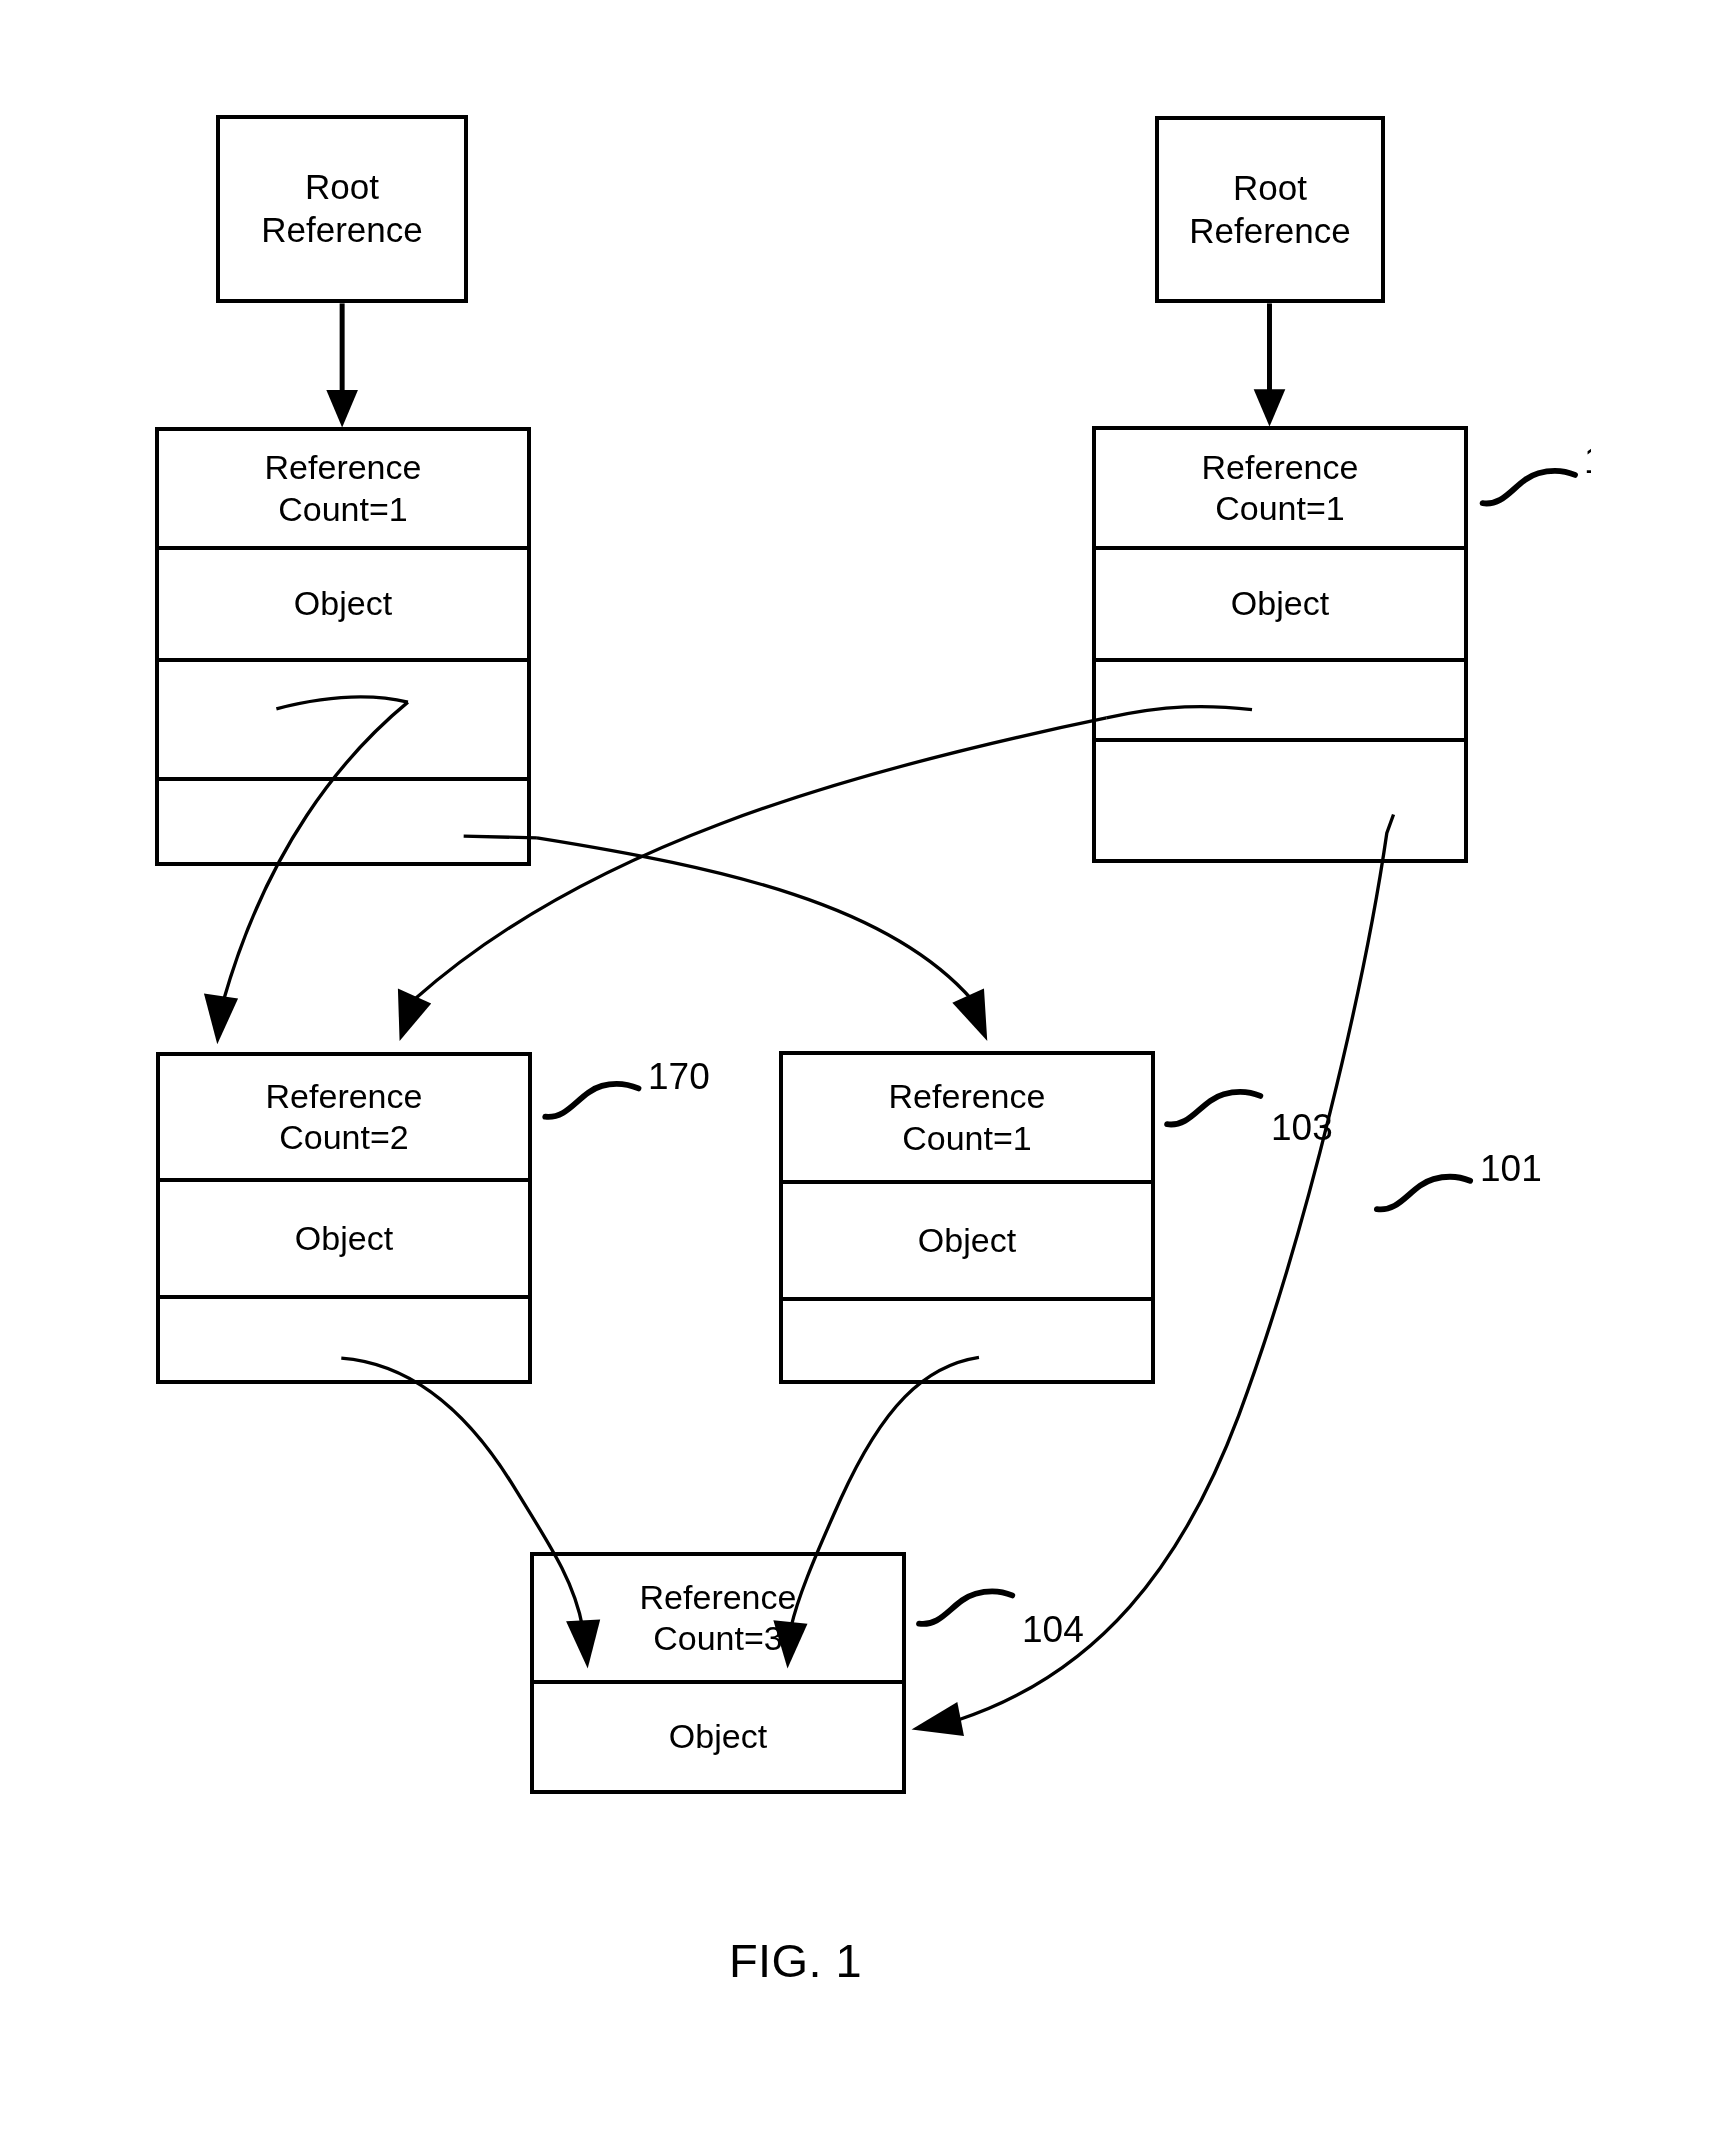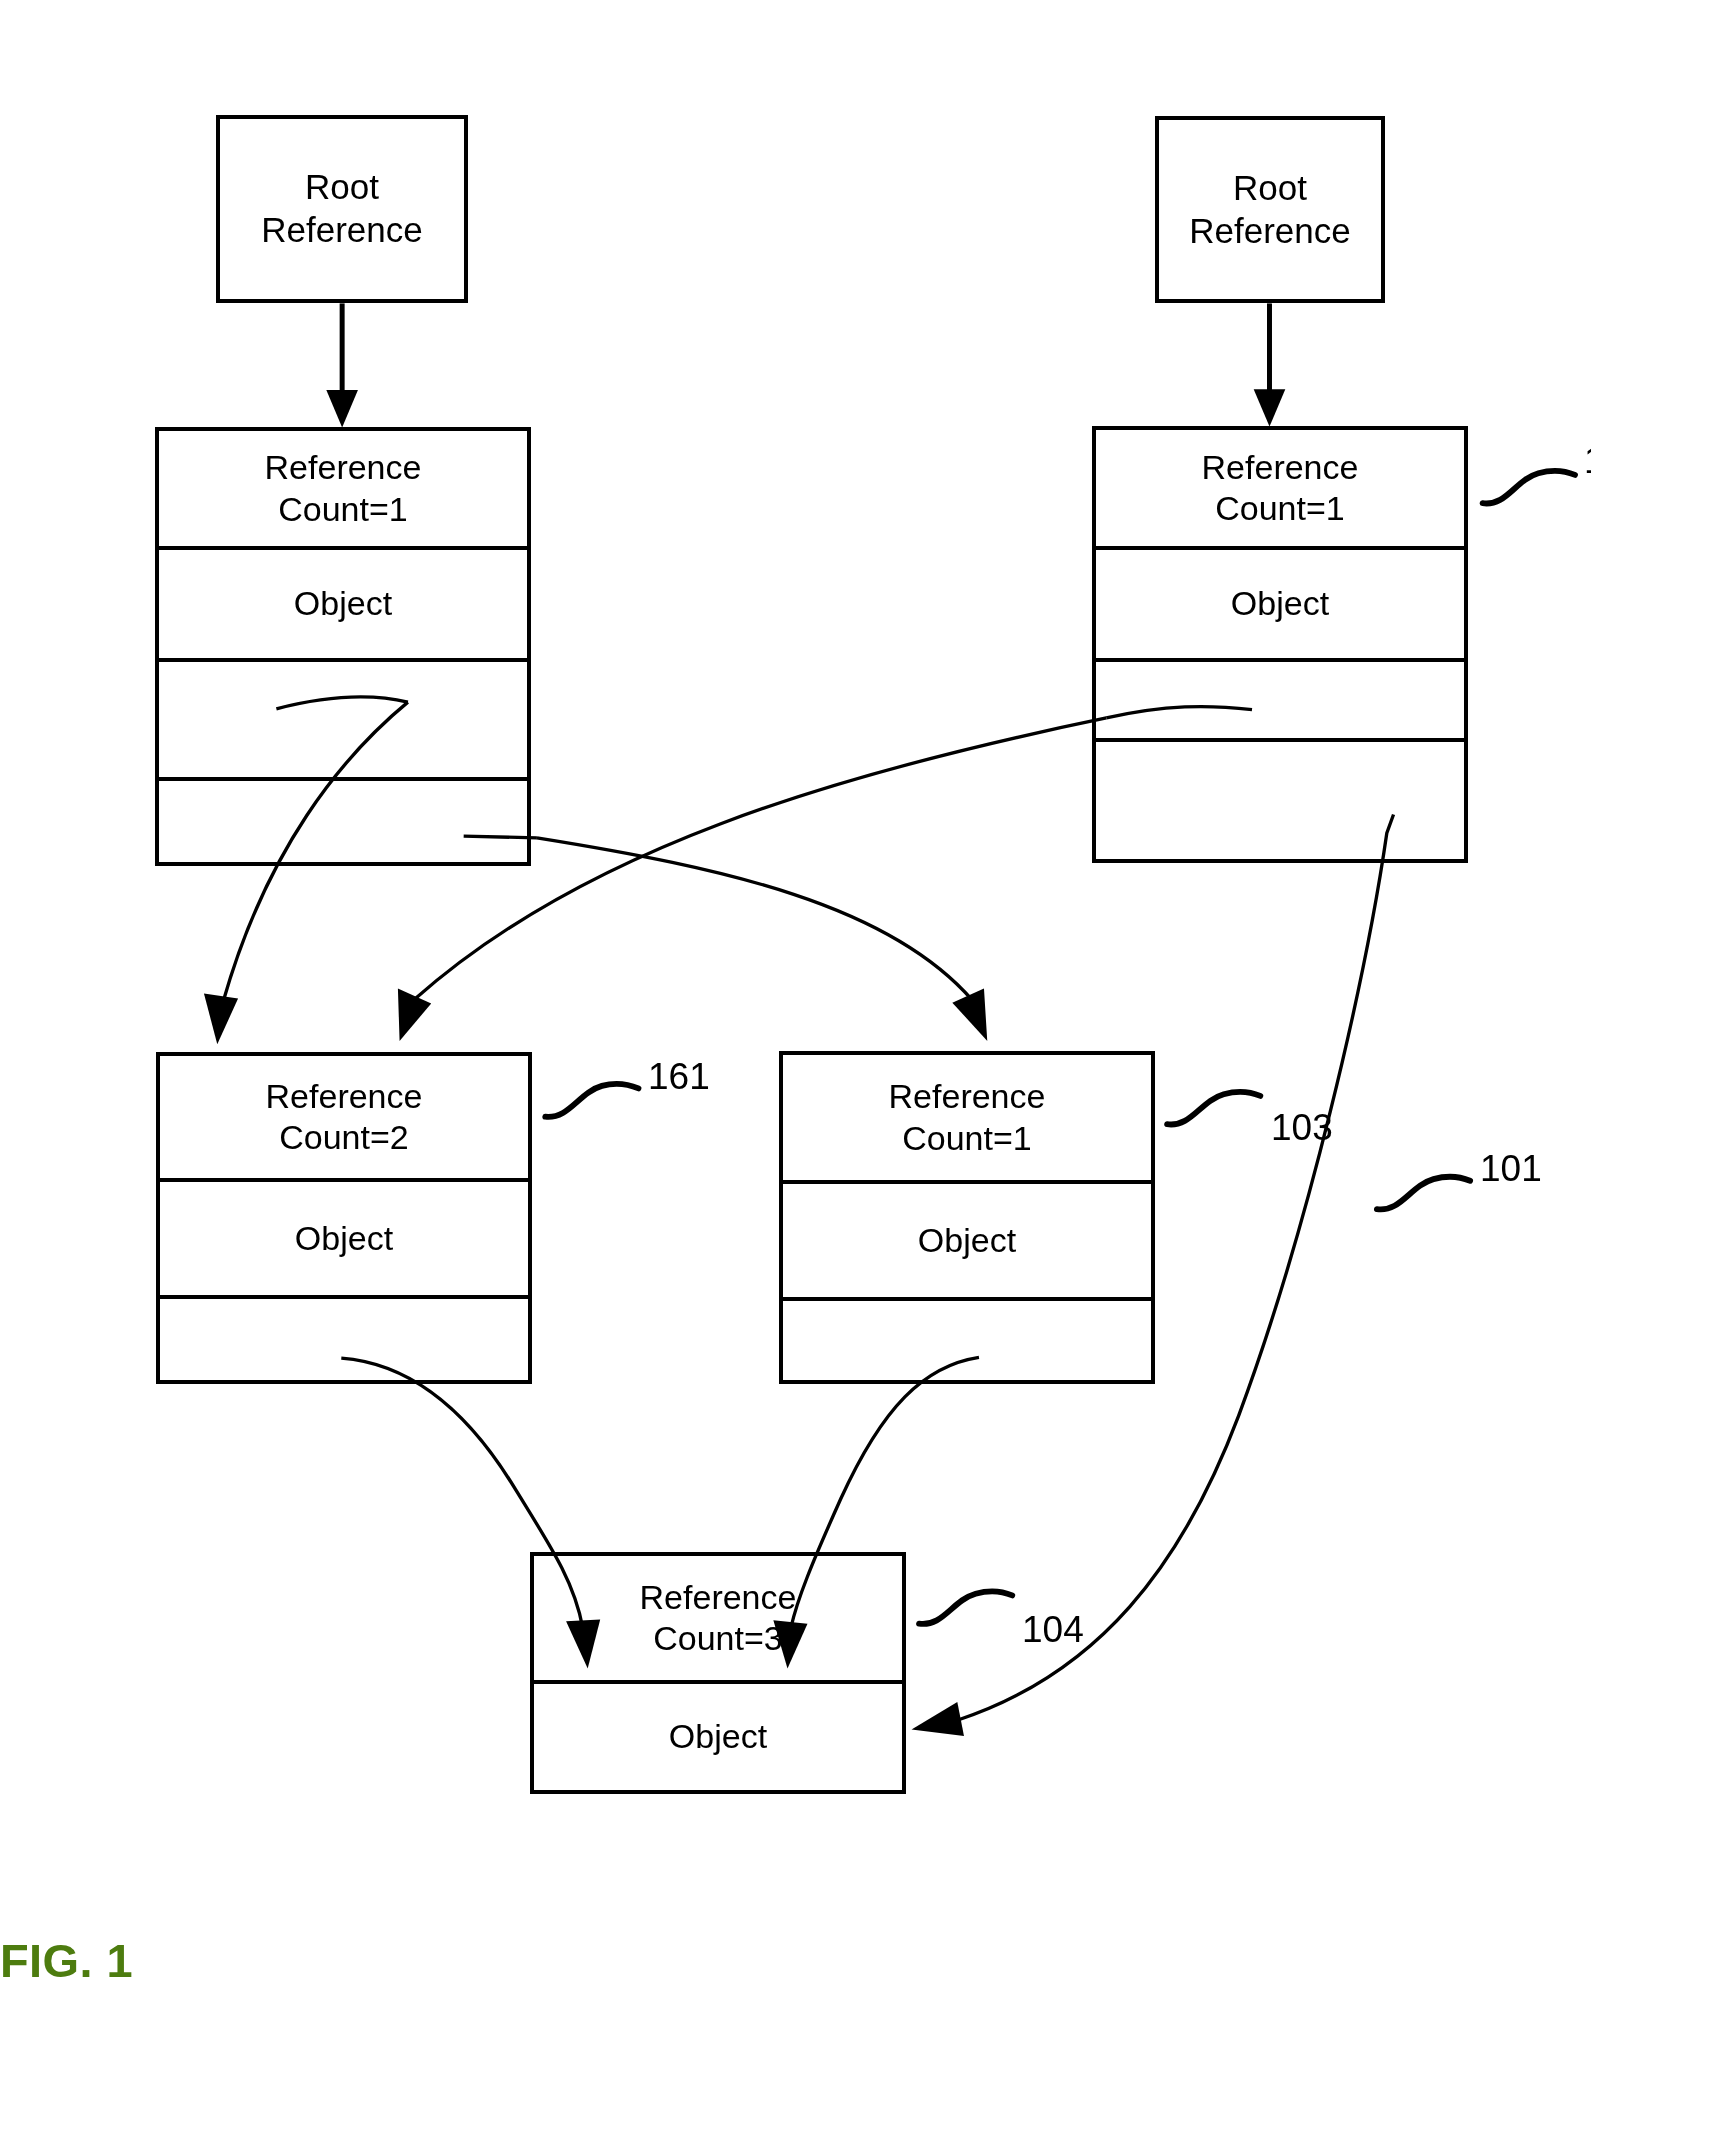--- a/index.html
+++ b/index.html
@@ -58,23 +58,23 @@
     color: #000000;
     white-space: nowrap;
     z-index: 6;
     text-align: right;
   }
   
   .caption {
     position: absolute;
     width: 100%;
     left: 0;
-    text-align: left;
-    font-weight: bold;
-    color: #4d7c0f;
+    text-align: center;
+    font-weight: normal;
+    color: #000000;
   }
   #fig-label {
     top: 1933px;
     font-size: 47px;
     letter-spacing: 0.4px;
   }
   #fig-subtitle {
     top: 2042px;
     font-size: 45px;
     letter-spacing: 0.4px;
@@ -277,21 +277,21 @@
         <span>Count=3</span>
       </span>
     </div>
     <div class="cell" style="flex:1;">
       <span>Object</span>
     </div>
   </div>
 
   <div class="ref-num" style="left:1584px; top:440px;">105</div>
 
-  <div class="ref-num" style="left:648px; top:1056px;">161</div>
+  <div class="ref-num" style="left:648px; top:1056px;">170</div>
 
   <div class="ref-num" style="left:1271px; top:1063px;margin-top:44px;">103</div>
 
   <div class="ref-num" style="left:1480px; top:1148px;">101</div>
 
   <div class="ref-num" style="left:1022px; top:1609px;">104</div>
 
   <div class="caption" id="fig-label">FIG. 1</div>
 
 </div>

